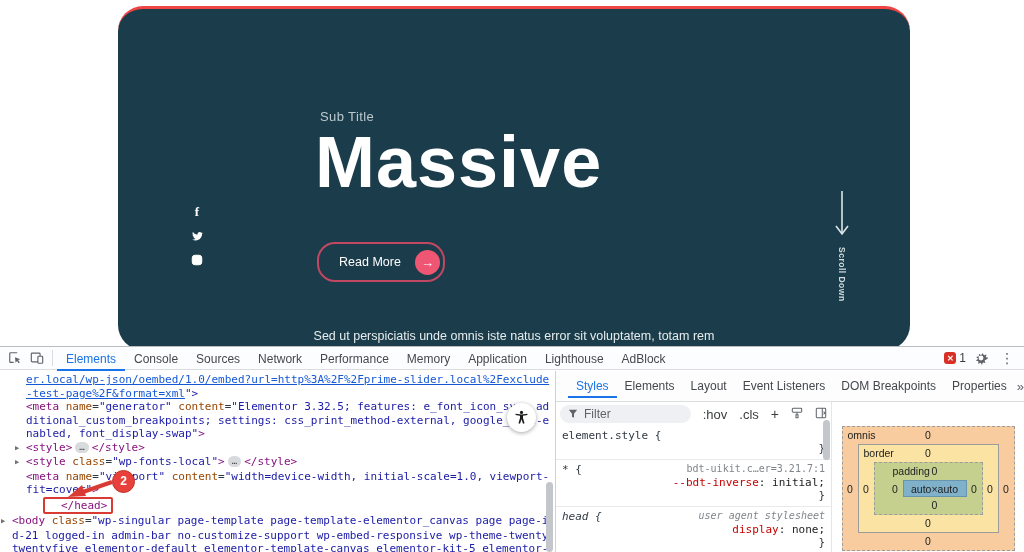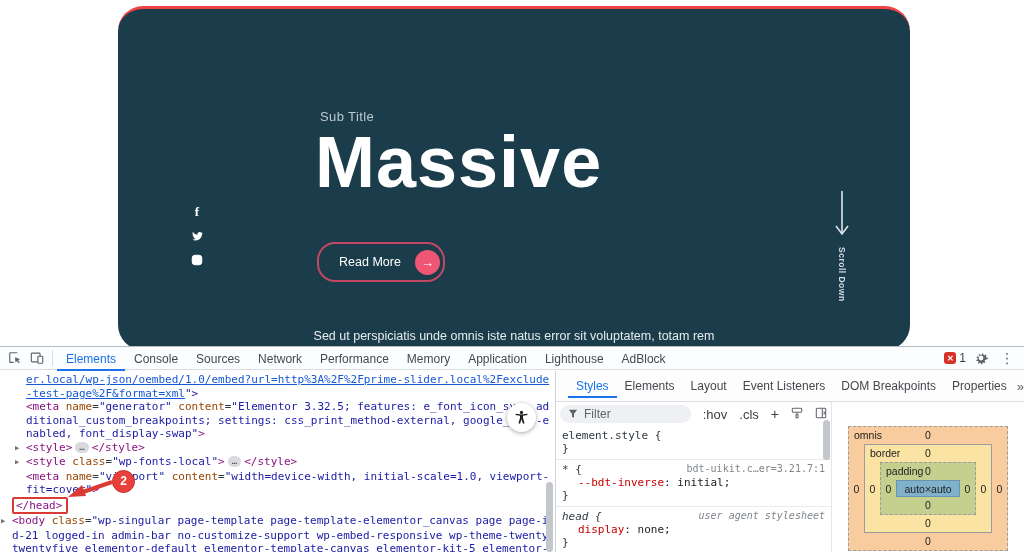--- a/index.html
+++ b/index.html
@@ -52,21 +52,21 @@
   .code-line.ind0 { padding-left:12px; }
   .code-line.ind1 { padding-left:26px; }
   .tw { display:inline-block; width:11px; margin-left:-11px; color:#727272; font-size:7px; vertical-align:1px; cursor:pointer; }
   .tok-link { color:#1558d6; text-decoration:underline; }
   .tok-tag { color:#881280; }
   .tok-attr { color:#994500; }
   .tok-val { color:#1a1aa6; }
   .tok-pln { color:#303942; }
   .ell { display:inline-block; background:#d8dade; color:#444; border-radius:7px; padding:0 4px; margin:0 3px;
          font-size:9px; line-height:11px; vertical-align:1px; cursor:pointer; }
-  .annotated { border:2px solid #d93a33; border-radius:2px; padding:0 4px 0 2px; display:inline-block; }
+  .annotated { border:2px solid #d93a33; border-radius:2px; padding:0 4px 0 16px; display:inline-block;margin-left:31px; }
   .callout-badge { position:absolute; left:112px; top:99px; width:23px; height:23px; border-radius:50%;
                    background:#e8403a; border:1.5px solid #c1312c; color:#fff; font-weight:bold; font-size:12px;
                    display:flex; align-items:center; justify-content:center; font-family:"Liberation Sans",sans-serif; z-index:5; }
   .callout-arrow { position:absolute; left:66px; top:104px; width:50px; height:26px; z-index:5; }
   .dom-scrollthumb { position:absolute; right:2px; bottom:0; width:7px; height:70px; background:#c3c6ca; border-radius:4px; }
 
   
   .a11y-fab { position:absolute; left:507px; top:32px; width:29px; height:29px; border-radius:50%;
               background:#ffffff; box-shadow:0 1px 4px rgba(0,0,0,.35); display:flex; align-items:center; justify-content:center; z-index:6; cursor:pointer; }
   .a11y-fab svg { width:15px; height:15px; fill:#1b1b1b; }
@@ -80,21 +80,21 @@
   .sb-body { flex:1; display:flex; min-height:0; }
 
   .styles-col { width:276px; border-right:1px solid #e4e6e8; font-family:"DejaVu Sans Mono", monospace;
                 font-size:11px; color:#303942; display:flex; flex-direction:column; position:relative; }
   .st-toolbar { display:flex; align-items:center; padding:3px 4px; gap:12px; font-family:"Liberation Sans",sans-serif; }
   .st-filter { flex:1; background:#eef0f3; border-radius:11px; height:18px; display:flex; align-items:center;
                padding:0 8px; gap:6px; color:#5f6368; font-size:12px; cursor:text; }
   .st-filter svg { width:10px; height:10px; fill:#5f6368; }
   .st-btn { color:#3c4043; font-size:13px; cursor:pointer; }
   .st-icon svg { width:12px; height:12px; stroke:#5f6368; fill:none; }
-  .rule { border-top:1px solid #e8eaed; padding:3px 6px 4px 6px; }
+  .rule { border-top:1px solid #e8eaed; padding:3px 6px 4px 6px;text-align:right; }
   .rule:first-of-type { border-top:none; }
   .rule-head { display:flex; justify-content:space-between; gap:6px; }
   .rule-selector { white-space:pre; }
   .rule-selector.it { font-style:italic; }
   .rule-source { color:#80868b; font-size:10px; white-space:nowrap; overflow:hidden; cursor:pointer; }
   .rule-source.it { font-style:italic; }
   .rule-prop { padding-left:16px; }
   .prop-name { color:#c80000; }
   .prop-val { color:#202124; }
   .inherited-strip { margin-top:auto; background:#f1f3f4; border-top:1px solid #e0e2e5; padding:4px 8px;
@@ -105,21 +105,21 @@
   
   .bm-col { flex:1; display:flex; justify-content:center; align-items:flex-start; padding-top:24px; background:#ffffff; }
   .bm-box { font-family:"Liberation Sans",sans-serif; font-size:10.5px; color:#222; text-align:center; }
   .bm-head { position:relative; height:17px; line-height:17px; }
   .bm-label { position:absolute; left:5px; top:0; }
   .bm-mid { display:flex; align-items:stretch; }
   .bm-num { width:15px; display:flex; align-items:center; justify-content:center; }
   .bm-foot { height:17px; line-height:17px; }
   .bm-margin { background:#f8cc9e; border:1px dashed #9c9c9c; }
   .bm-border { background:#fbe3a4; border:1px solid #9c9c9c; flex:1; }
-  .bm-padding { background:#c5d08e; border:1px dashed #9c9c9c; flex:1; }
+  .bm-padding { background:#c5d08e; border:1px dashed #9c9c9c; flex:1;padding-left:13px; }
   .bm-content { background:#7fb1ca; border:1px solid #6a93ad; min-width:64px; height:17px;
                 display:flex; align-items:center; justify-content:center; align-self:center; padding:0 6px; }
 </style>
 </head>
 <body>
 
 <div class="hero">
   <div class="hero-subtitle">Sub Title</div>
   <div class="hero-title">Massive</div>
 

